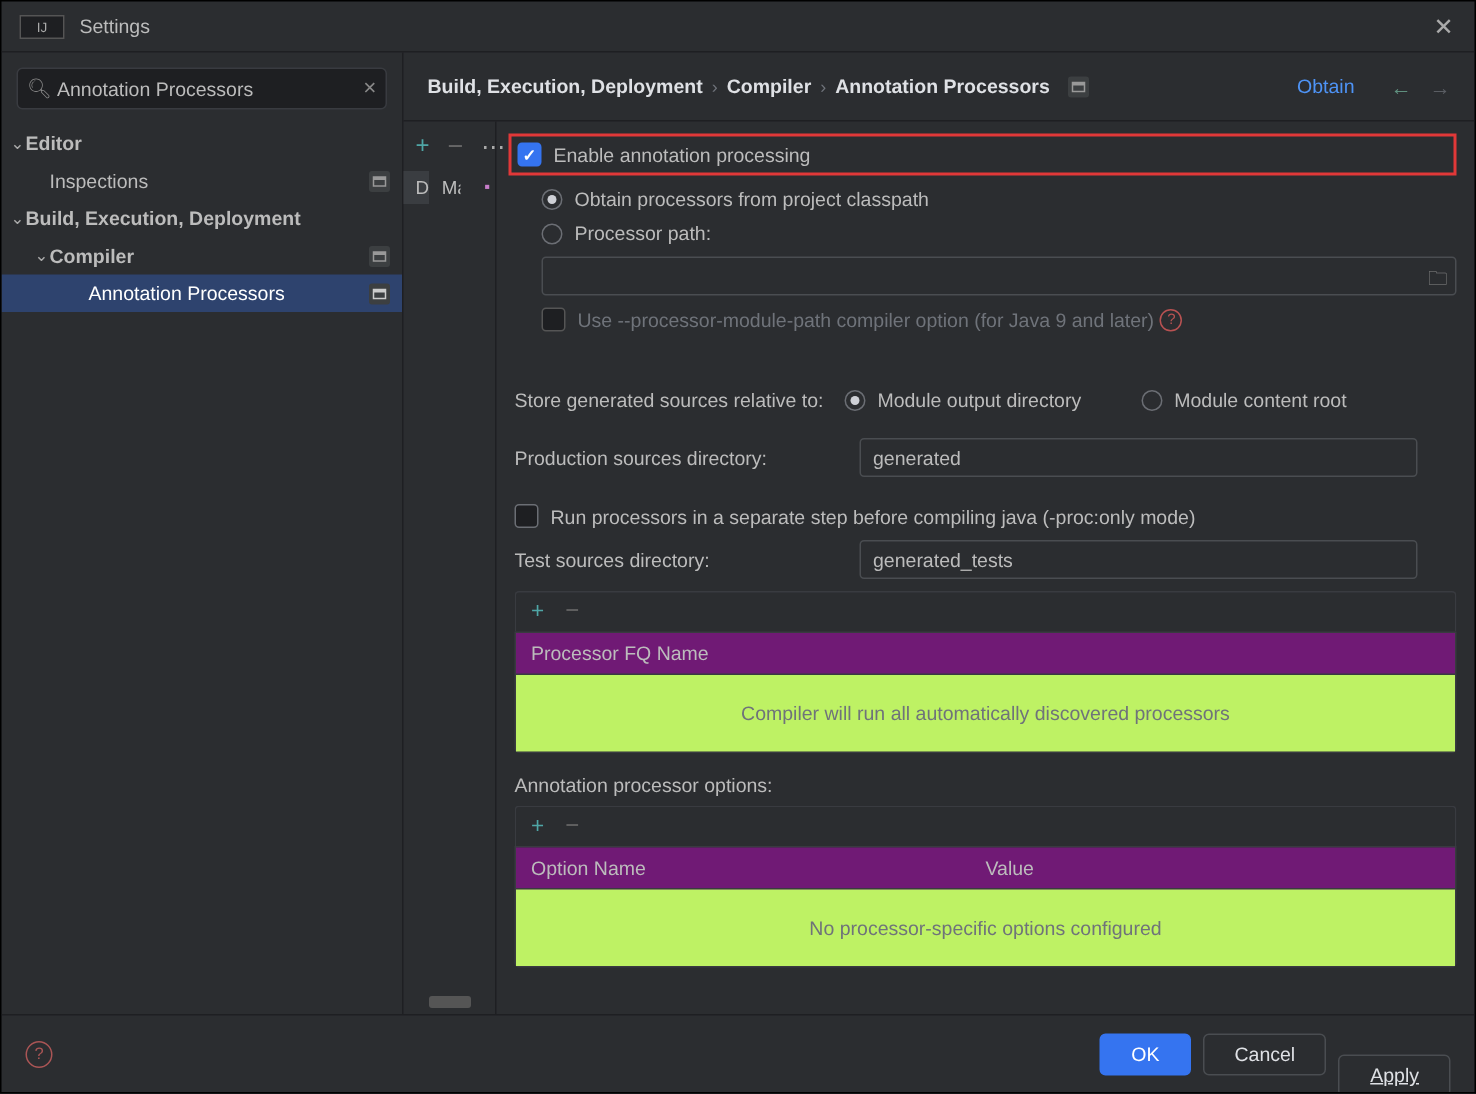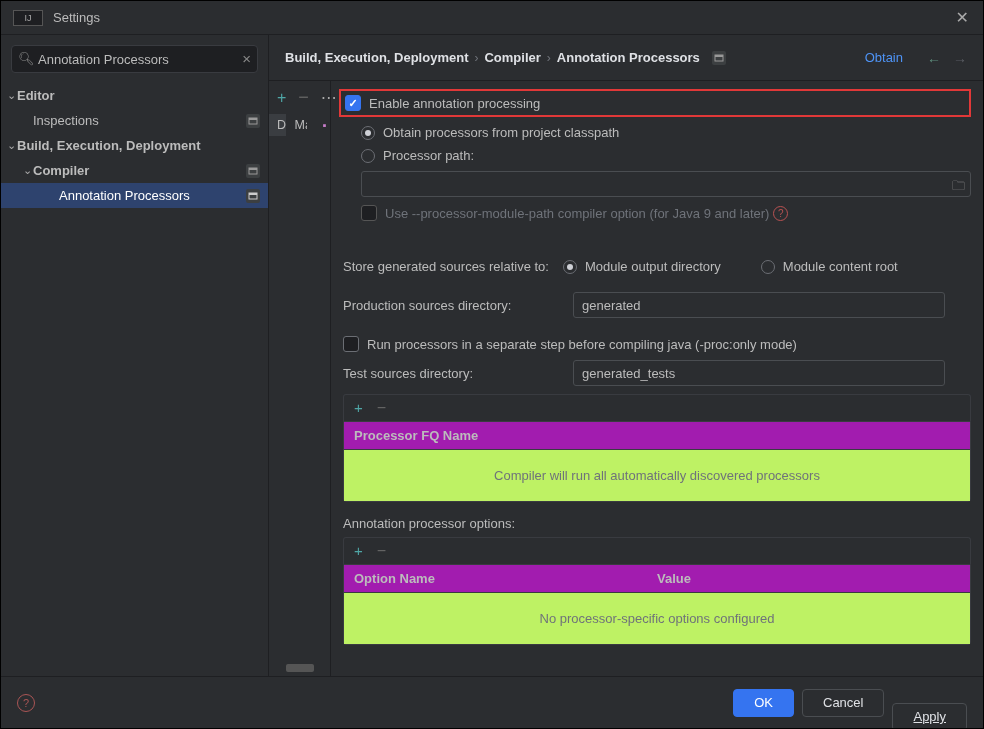--- a/index.html
+++ b/index.html
@@ -95,21 +95,21 @@
   .browse-icon{position:absolute; right:6px; top:5px; color:#888; font-size:13px;}
   .disabled-text { color:#6f737a;}
   .help-icon { width:15px;height:15px;border:1px solid #b85252;border-radius:50%;color:#b85252;
                font-size:10px;display:inline-flex;align-items:center;justify-content:center;margin-left:4px;}
   .form-label { width:230px; flex-shrink:0;}
   .form-label-long { margin-right:8px;}
   .section-title { color:var(--text); margin:14px 0 6px 0;}
   .mini-toolbar { display:flex; gap:14px; padding:4px 10px; background:#2b2d30;
                   border:1px solid #393b40; border-bottom:none; border-radius:3px 3px 0 0;}
   .table-box { border:1px solid #393b40; border-radius:0 0 3px 3px;}
-  .table-header { padding:6px 10px; border-bottom:1px solid #393b40; background:#a21caf; display:flex;font-weight:bold;}
+  .table-header { padding:6px 10px; border-bottom:1px solid #393b40; background:#701a75; display:flex;}
   .table-header .col { flex:1;}
   .table-empty { padding:18px; text-align:center; color:#6f737a; background:#bef264;}
   
   .footer { display:flex; align-items:center; padding:12px 16px; border-top:1px solid var(--border);
             gap:8px; height:52px;}
   .q-icon { width:18px;height:18px;border:1.5px solid #a55;border-radius:50%;color:#a55;
             display:flex;align-items:center;justify-content:center;font-size:11px;}
   .btn { height:28px; padding:0 20px; border-radius:4px; font-size:13px; cursor:pointer;
          border:1px solid #4a4d51; background:#2b2d30; color:var(--text-bright);}
   .btn.primary { background:var(--accent); border-color:var(--accent); color:#fff;}

